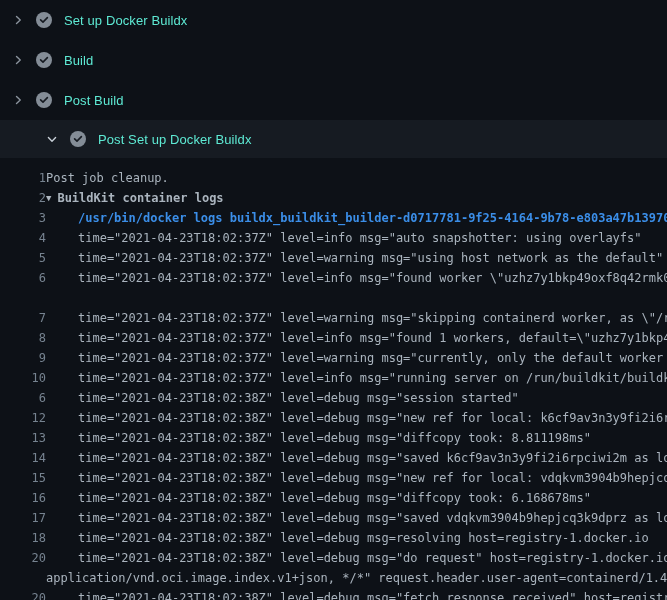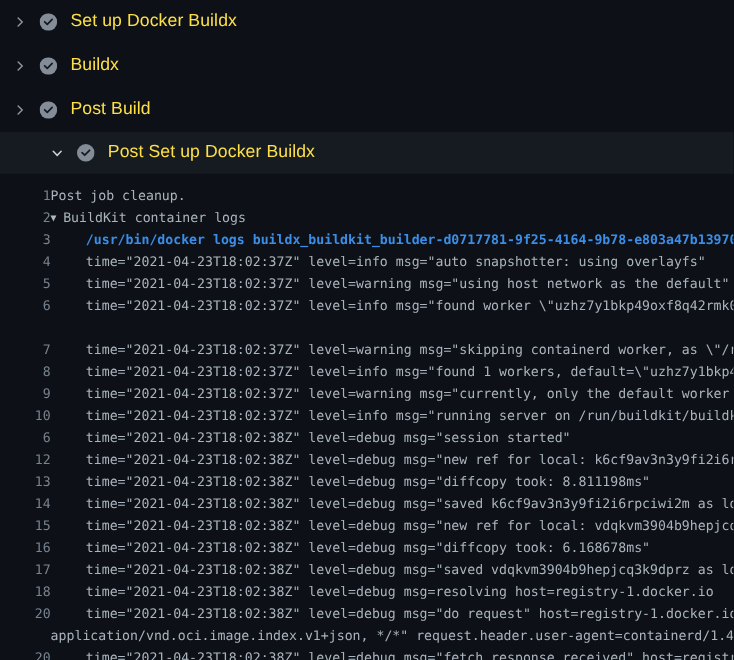--- a/index.html
+++ b/index.html
@@ -8,32 +8,32 @@
     background:#0d1117;font-family:"Liberation Sans",sans-serif;
   }
   
   .step{
     height:40px;display:flex;align-items:center;padding-left:12px;
     cursor:pointer;box-sizing:border-box;
   }
   .step.active{background:#161b22;height:38px;padding-left:46px;}
   .chev{width:12px;height:12px;flex:0 0 12px;display:flex;align-items:center;justify-content:center;}
   .status{width:16px;height:16px;flex:0 0 16px;margin-left:12px;}
-  .step-label{margin-left:12px;font-size:16px;color:#fde047;letter-spacing:.1px;}
+  .step-label{margin-left:12px;font-size:13px;color:#5eead4;letter-spacing:.1px;}
   
   .log{padding-top:10px;font-family:"DejaVu Sans Mono","Liberation Mono",monospace;font-size:12px;}
   .log-line{display:flex;height:20px;line-height:20px;white-space:pre;overflow:hidden;}
   .ln{
     flex:0 0 46px;width:46px;text-align:right;color:#768390;
     font-size:12px;cursor:pointer;user-select:none;
   }
   .lt{color:#aab4be;}
   .indent .lt{margin-left:32px;}
   .cmd .lt{color:#3b8ee8;font-weight:bold;}
-  .group .lt{cursor:pointer;}
+  .group .lt{cursor:pointer;font-weight:bold;}
   .marker{
     display:inline-block;font-size:9px;color:#afb8c1;
     transform:translateY(-1px);margin-right:6px;
   }
 </style>
 </head>
 <body>
 
 <div id="app">
 
@@ -57,21 +57,21 @@
       <svg width="12" height="12" viewBox="0 0 16 16">
           <path d="M6 3.2l5 4.8-5 4.8" stroke="#8b949e" stroke-width="1.8" fill="none" stroke-linecap="round" stroke-linejoin="round"></path>
         </svg>
     </span>
     <span class="status">
       <svg width="16" height="16" viewBox="0 0 16 16">
           <circle cx="8" cy="8" r="8" fill="#848d97"></circle>
           <path d="M11.4 5.6L7 10.1 4.6 7.8" stroke="#161b22" stroke-width="1.6" fill="none" stroke-linecap="round" stroke-linejoin="round"></path>
         </svg>
     </span>
-    <span class="step-label">Buildx</span>
+    <span class="step-label">Build</span>
   </div>
 
   <div class="step">
     <span class="chev">
       <svg width="12" height="12" viewBox="0 0 16 16">
           <path d="M6 3.2l5 4.8-5 4.8" stroke="#8b949e" stroke-width="1.8" fill="none" stroke-linecap="round" stroke-linejoin="round"></path>
         </svg>
     </span>
     <span class="status">
       <svg width="16" height="16" viewBox="0 0 16 16">

